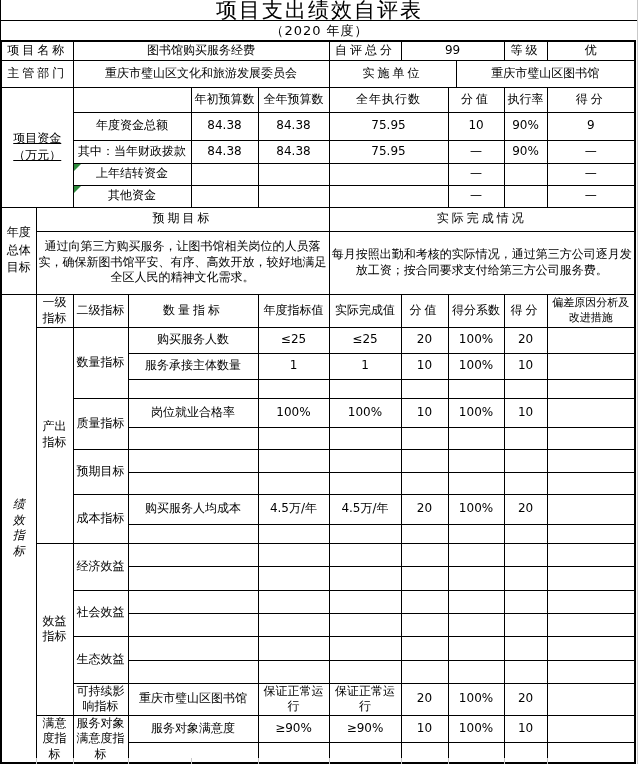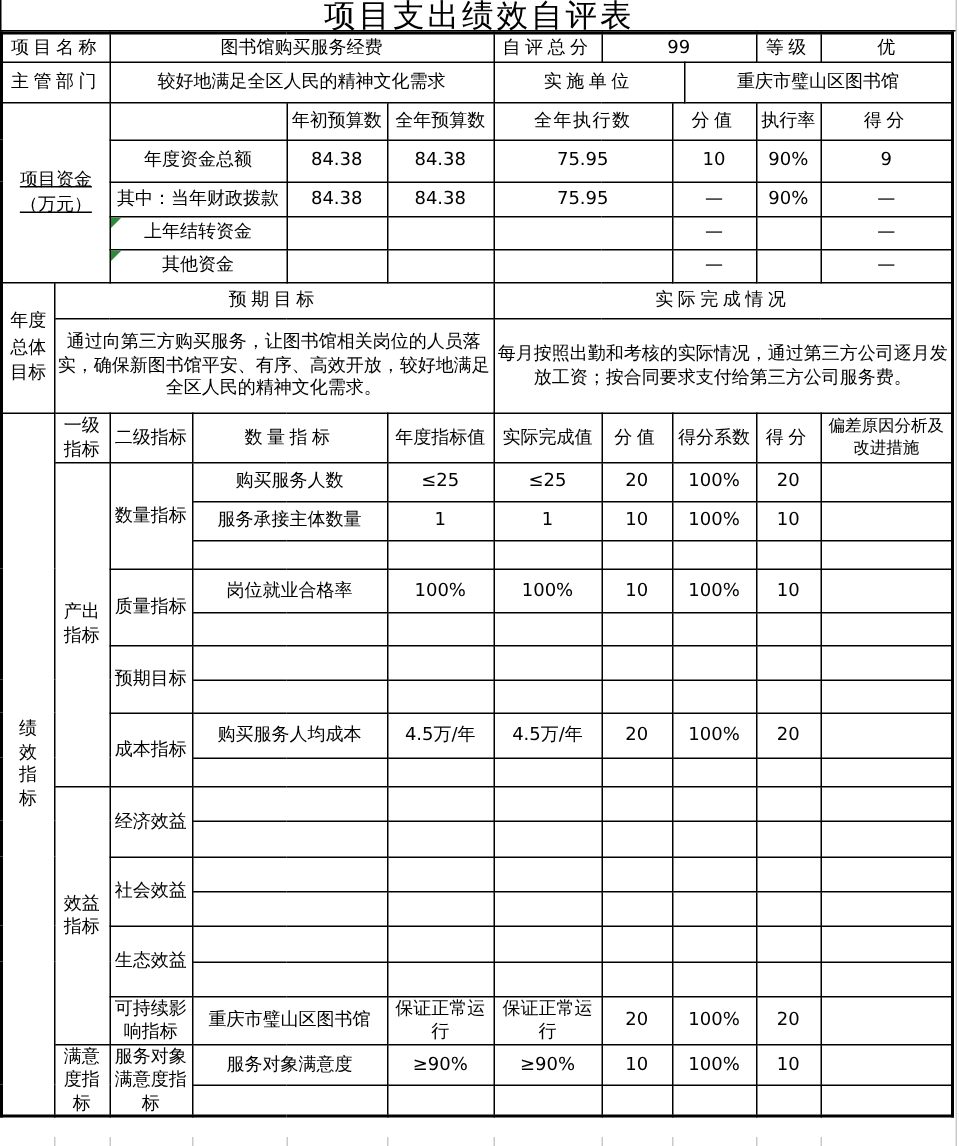--- a/index.html
+++ b/index.html
@@ -29,40 +29,41 @@
     padding:0 2px; overflow:hidden; line-height:1.3;
     word-break:break-word;
   }
   td.L { text-align:left; padding-left:4px; }
   td.R { text-align:right; padding-right:4px; }
   .ls  { letter-spacing:3px; }
   .ls1 { letter-spacing:1px; }
   .para { line-height:1.7; padding:2px 6px; font-size:12px; }
   .small { font-size:11px; line-height:1.35; }
   .blk { display:inline-block; vertical-align:middle; }
-  .w1 { width:1.15em; line-height:1.3; }
+  .w1 { width:1.15em; line-height:1.3;font-style:italic; }
   .w2 { width:2.3em; line-height:1.45; }
   .w4 { width:4.1em; line-height:1.4;text-decoration:underline; }
   td.rel { position:relative; }
   .tri {
     position:absolute; left:0; top:0; width:0; height:0;
     border-top:7px solid #2e8b3d; border-right:7px solid transparent;
   }
   .vgridline {
     position:absolute; top:0; left:637px; width:1px; height:764px;
     background:#c9c9c9;
   }
   .stub { position:absolute; top:758px; width:1px; height:6px; background:#c9c9c9; }
 </style>
 </head>
 <body>
 
 <div class="sheet">
 
   <div class="titlebar">项目支出绩效自评表</div>
+  <div class="subtitlebar">（2020 年度）</div>
 
   <table class="grid">
     <colgroup>
       <col style="width:35px">
         <col style="width:37px">
         <col style="width:55px">
         <col style="width:63px">
       <col style="width:67px">
         <col style="width:71px">
         <col style="width:72px">
@@ -78,21 +79,21 @@
       <td colspan="2" class="ls">项目名称</td>
       <td colspan="4">图书馆购买服务经费</td>
       <td class="ls">自评总分</td>
       <td colspan="3">99</td>
       <td class="ls">等级</td>
       <td>优</td>
     </tr>
 
     <tr style="height:27px">
       <td colspan="2" class="ls">主管部门</td>
-      <td colspan="4">较好地满足全区人民的精神文化需求</td>
+      <td colspan="4">重庆市璧山区文化和旅游发展委员会</td>
       <td colspan="3" class="ls">实施单位</td>
       <td colspan="3">重庆市璧山区图书馆</td>
     </tr>
 
     <tr style="height:25px">
       <td colspan="2" rowspan="5"><span class="blk w4">项目资金（万元）</span></td>
       <td colspan="2"></td>
       <td>年初预算数</td>
       <td>全年预算数</td>
       <td colspan="2" class="ls1">全年执行数</td>

